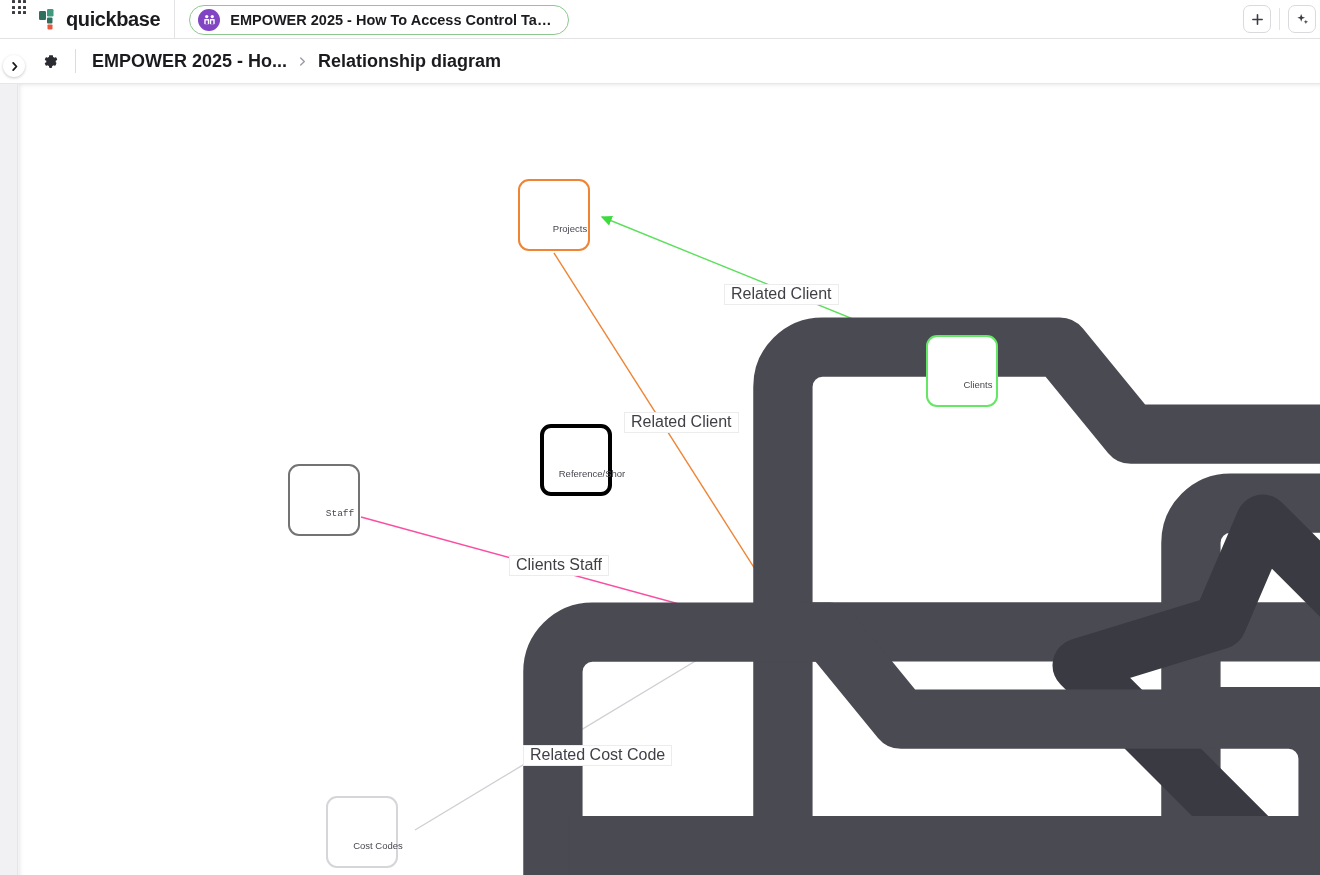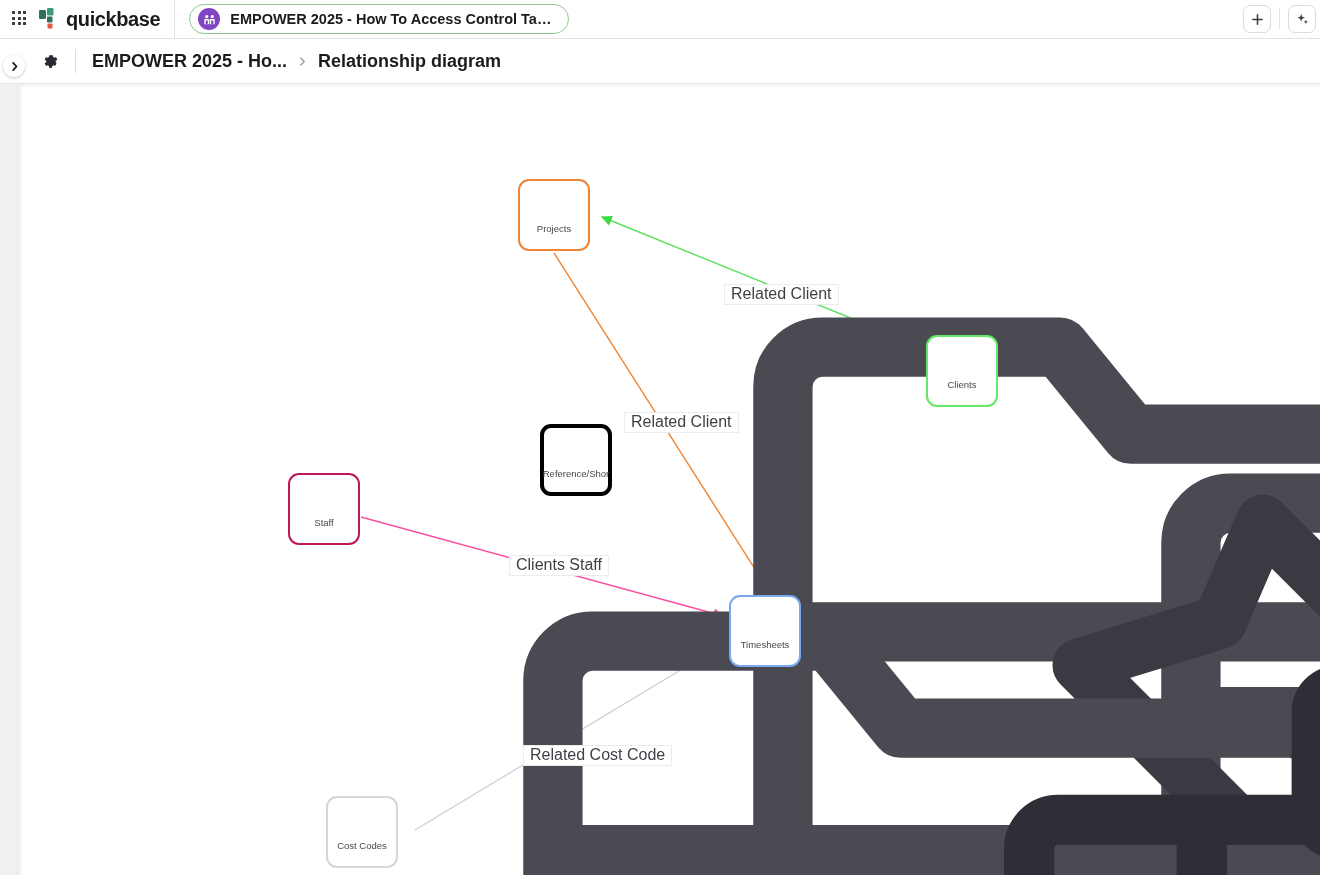--- a/index.html
+++ b/index.html
@@ -22,21 +22,20 @@
 
   
   .topbar {
     position: absolute;
     top: 0; left: 0;
     width: 1320px;
     height: 39px;
     background: #ffffff;
     border-bottom: 1px solid #e3e3e6;
     display: flex;
-    align-items: center;
     box-sizing: border-box;
   }
 
   .waffle {
     width: 16px;
     height: 16px;
     margin-left: 12px;
     margin-right: 10px;
     display: grid;
     grid-template-columns: repeat(3, 3px);
@@ -256,20 +255,21 @@
     height: 24px;
     margin-bottom: 3px;
   }
   .node-label {
     font-size: 9.5px;
     color: #47474f;
     line-height: 11px;
     white-space: nowrap;
     max-width: 72px;
     overflow: visible;
+    padding-left: 32px;
   }
 
   
   .edge-label {
     position: absolute;
     background: #ffffff;
     border: 1px solid #ececed;
     font-size: 16px;
     color: #3f3f46;
     padding: 3px 6px 4px 6px;
@@ -419,45 +419,30 @@
     <div class="node" style="left:521px; top:340px; border:4px solid #000000;">
       <span class="node-icon">
         <svg width="21" height="21" viewBox="0 0 22 22" fill="none" stroke="#3a3a42" stroke-width="1.5" stroke-linejoin="round" stroke-linecap="round">
           <path d="M12.9 2.6 L19.4 9.1 L16.6 10.3 L15.4 14.2 L7.8 6.6 L11.7 5.4 Z"></path>
           <line x1="9.6" y1="12.4" x2="3.2" y2="18.8"></line>
         </svg>
       </span>
       <span class="node-label">Reference/Shor</span>
     </div>
 
-    <div class="node" style="left:269px; top:389px; border:2px solid #be185d;">
+    <div class="node" style="left:269px; top:380px; border:2px solid #737373;font-family:Liberation Mono, monospace;">
       <span class="node-icon">
         <svg width="22" height="19" viewBox="0 0 24 20" fill="none" stroke="#4a4a52" stroke-width="1.5" stroke-linejoin="round">
           <path d="M2.2 16.8 V5.2 a1 1 0 0 1 1-1 h6 l1.8 2.2 h9.8 a1 1 0 0 1 1 1 v9.4 a1 1 0 0 1-1 1 H3.2 a1 1 0 0 1-1-1z"></path>
           <line x1="2.6" y1="9.6" x2="21.4" y2="9.6"></line>
         </svg>
       </span>
       <span class="node-label">Staff</span>
     </div>
 
-    <div class="node" style="left:710px; top:511px; border:2px solid #7aa9ef;">
-      <span class="node-icon">
-        <svg width="23" height="21" viewBox="0 0 24 22" fill="none" stroke="#2e2e36" stroke-width="1.4">
-          <rect x="2.2" y="6.2" width="13.6" height="11.4" rx="0.8"></rect>
-          <line x1="2.2" y1="10.2" x2="15.8" y2="10.2"></line>
-          <line x1="2.2" y1="13.9" x2="15.8" y2="13.9"></line>
-          <line x1="7.0" y1="6.2" x2="7.0" y2="17.6"></line>
-          <line x1="11.4" y1="6.2" x2="11.4" y2="17.6"></line>
-          <rect x="10.2" y="2.6" width="5.2" height="4" rx="0.6" fill="#ffffff"></rect>
-          <circle cx="16.6" cy="12.6" r="4.6" fill="#ffffff"></circle>
-          <polyline points="16.6,9.9 16.6,12.6 18.6,13.9" stroke-linecap="round"></polyline>
-        </svg>
-      </span>
-      <span class="node-label">Timesheets</span>
-    </div>
 
     <div class="node" style="left:307px; top:712px; border:2px solid #d6d6da;">
       <span class="node-icon">
         <svg width="22" height="19" viewBox="0 0 24 20" fill="none" stroke="#4a4a52" stroke-width="1.5" stroke-linejoin="round">
           <path d="M2.2 16.8 V5.2 a1 1 0 0 1 1-1 h6 l1.8 2.2 h9.8 a1 1 0 0 1 1 1 v9.4 a1 1 0 0 1-1 1 H3.2 a1 1 0 0 1-1-1z"></path>
           <line x1="2.6" y1="9.6" x2="21.4" y2="9.6"></line>
         </svg>
       </span>
       <span class="node-label">Cost Codes</span>
     </div>

